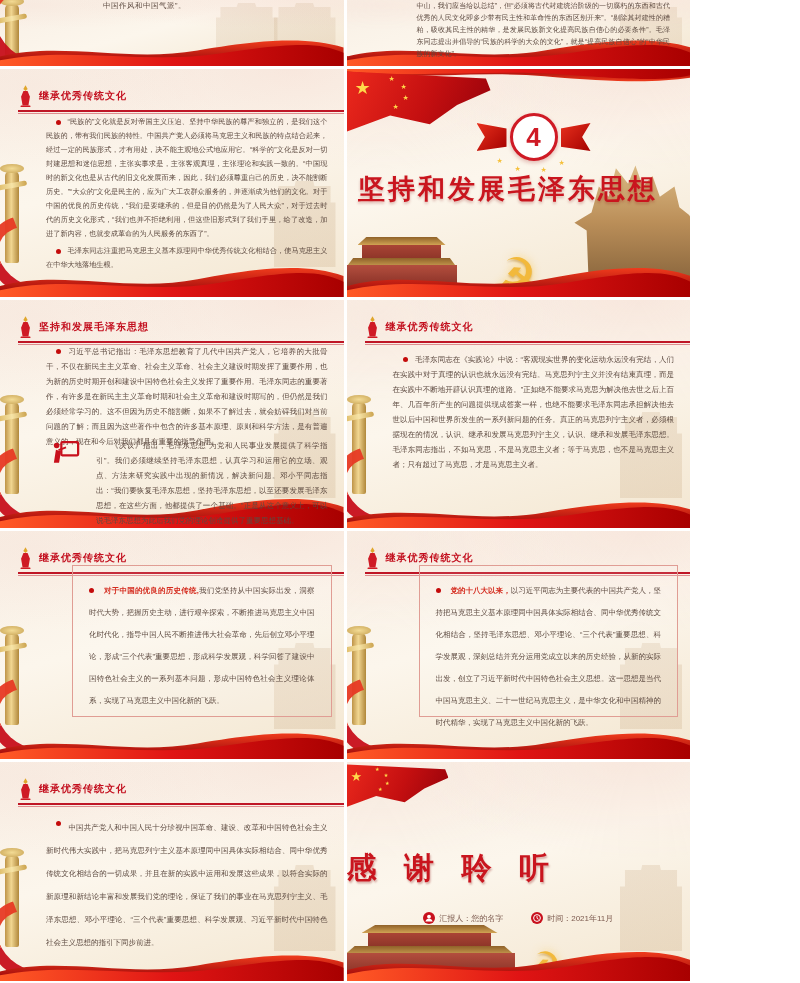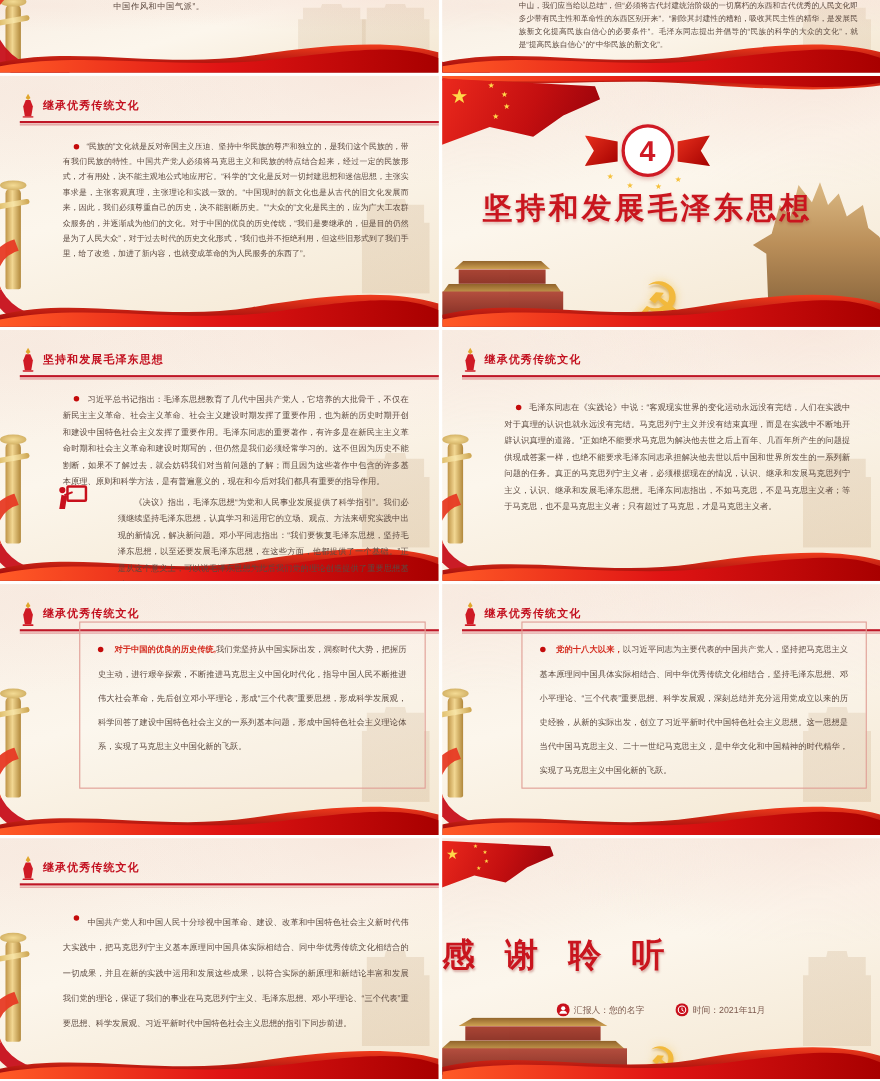--- a/index.html
+++ b/index.html
@@ -1,17 +1,17 @@
 <!DOCTYPE html>
 <html><head>
 <meta charset="utf-8">
 <style>
   html,body{margin:0;padding:0;background:#fff}
   body{width:800px;height:983px;font-family:"Liberation Sans","DejaVu Sans",sans-serif;-webkit-font-smoothing:antialiased}
-  .grid{display:grid;width:800px;grid-template-columns:1fr 1fr;grid-template-rows:66px 228px 228px 228px 219px;gap:3px;background:#fff}
+  .grid{display:grid;width:690px;grid-template-columns:1fr 1fr;grid-template-rows:66px 228px 228px 228px 219px;gap:3px;background:#fff}
   .slide{position:relative;overflow:hidden;background:
     radial-gradient(120% 80% at 85% 0%, rgba(244,213,203,.38), transparent 55%),
     radial-gradient(90% 60% at 10% 8%, rgba(246,220,210,.30), transparent 60%),
     linear-gradient(165deg,#f8efe5 0%,#fcf6ec 45%,#f3e6d0 100%);}
   
   .wave{position:absolute;left:0;bottom:-1px;width:100%;height:30px;z-index:2}
   .wave.tall{height:34px}
   .wave.top{top:-1px;bottom:auto;height:15px;transform:scaleY(-1)}
   .pillar{position:absolute;left:5px;bottom:34px;width:14px;height:92px;z-index:1;border-radius:5px 5px 2px 2px;
     background:linear-gradient(90deg,#b88a36,#f1d489 45%,#a97c28);opacity:.9}
@@ -25,21 +25,21 @@
     background:linear-gradient(180deg,transparent 0 6%,#a87a45 6% 100%);
     clip-path:polygon(38% 0,62% 0,66% 12%,92% 12%,92% 30%,100% 30%,100% 100%,0 100%,0 30%,8% 30%,8% 12%,34% 12%)}
   
   .hdr{position:absolute;top:16px;left:18px;display:flex;align-items:center;gap:6px;z-index:3}
   .hdr-ic{width:15px;height:22px;flex:0 0 auto}
   .hdr-t{font-size:10px;font-weight:bold;color:#c3101f;letter-spacing:1px}
   .hdr-line{position:absolute;top:41px;left:18px;right:0;height:1.5px;background:#bf1626;z-index:3}
   .hdr-line::after{content:"";position:absolute;top:3px;left:0;right:0;height:1px;background:rgba(191,22,38,.45)}
   
   .body{position:absolute;z-index:3;color:#5d4a40;text-align:justify}
-  .body p{margin:11px;text-indent:3em;position:relative}
+  .body p{margin:0;text-indent:3em;position:relative}
   .dot{position:absolute;width:5px;height:5px;border-radius:50%;background:#c40b0b;left:10px;top:5px}
   .s2{top:46px;left:46px;right:16px;font-size:7.2px;line-height:14px}
   .s2 p + p{margin-top:3px}
   .s4a{top:44px;left:46px;right:16px;font-size:7.5px;line-height:15px}
   .s4b{top:138px;left:96px;right:16px;font-size:7.5px;line-height:15px}
   .s4b p{text-indent:2em}
   .presenter{position:absolute;left:52px;top:140px;width:28px;height:25px;z-index:3}
   .s5{top:52px;left:46px;right:16px;font-size:7.5px;line-height:15px}
   .s8{top:54px;left:46px;right:16px;font-size:7.5px;line-height:23px}
   .hlbox{position:absolute;left:72px;right:12px;top:34px;bottom:42px;z-index:3;border:1px solid #e09d94;
@@ -150,20 +150,21 @@
   <section class="slide">
     <div class="hdr">
       <svg class="hdr-ic" viewBox="0 0 18 26">
           <use href="#statueIcon"></use>
         </svg>
       <span class="hdr-t">继承优秀传统文化</span>
     </div>
     <div class="hdr-line"></div>
     <div class="body s2">
       <p><span class="dot"></span><span>“民族的”文化就是反对帝国主义压迫、坚持中华民族的尊严和独立的，是我们这个民族的，带有我们民族的特性。中国共产党人必须将马克思主义和民族的特点结合起来，经过一定的民族形式，才有用处，决不能主观地公式地应用它。“科学的”文化是反对一切封建思想和迷信思想，主张实事求是，主张客观真理，主张理论和实践一致的。“中国现时的新文化也是从古代的旧文化发展而来，因此，我们必须尊重自己的历史，决不能割断历史。”“大众的”文化是民主的，应为广大工农群众服务的，并逐渐成为他们的文化。对于中国的优良的历史传统，“我们是要继承的，但是目的仍然是为了人民大众”，对于过去时代的历史文化形式，“我们也并不拒绝利用，但这些旧形式到了我们手里，给了改造，加进了新内容，也就变成革命的为人民服务的东西了”。</span></p>
+      <p><span class="dot"></span><span>毛泽东同志注重把马克思主义基本原理同中华优秀传统文化相结合，使马克思主义在中华大地落地生根。</span></p>
     </div>
     <i class="pillar"></i>
     <i class="swirl"></i>
     <i class="wm"></i>
     <svg class="wave tall" viewBox="0 0 400 40" preserveAspectRatio="none">
         <use href="#wvB"></use>
         <use href="#wvF"></use>
       </svg>
   </section>
 

